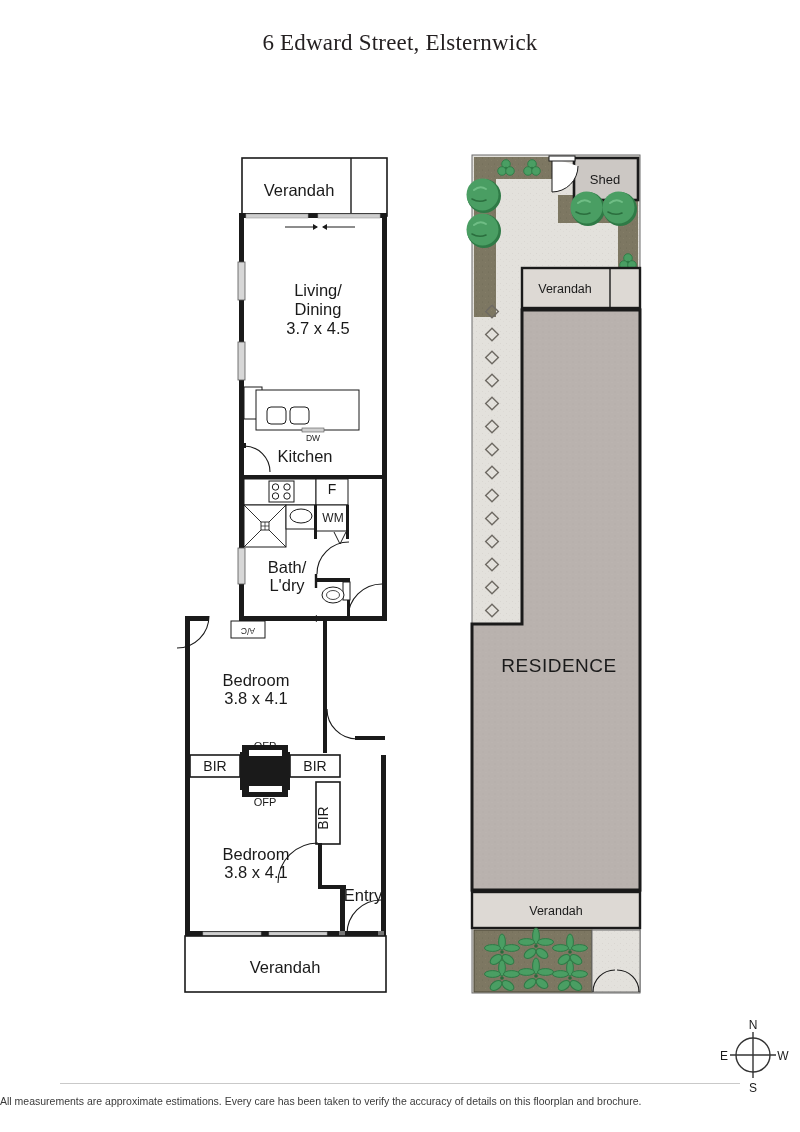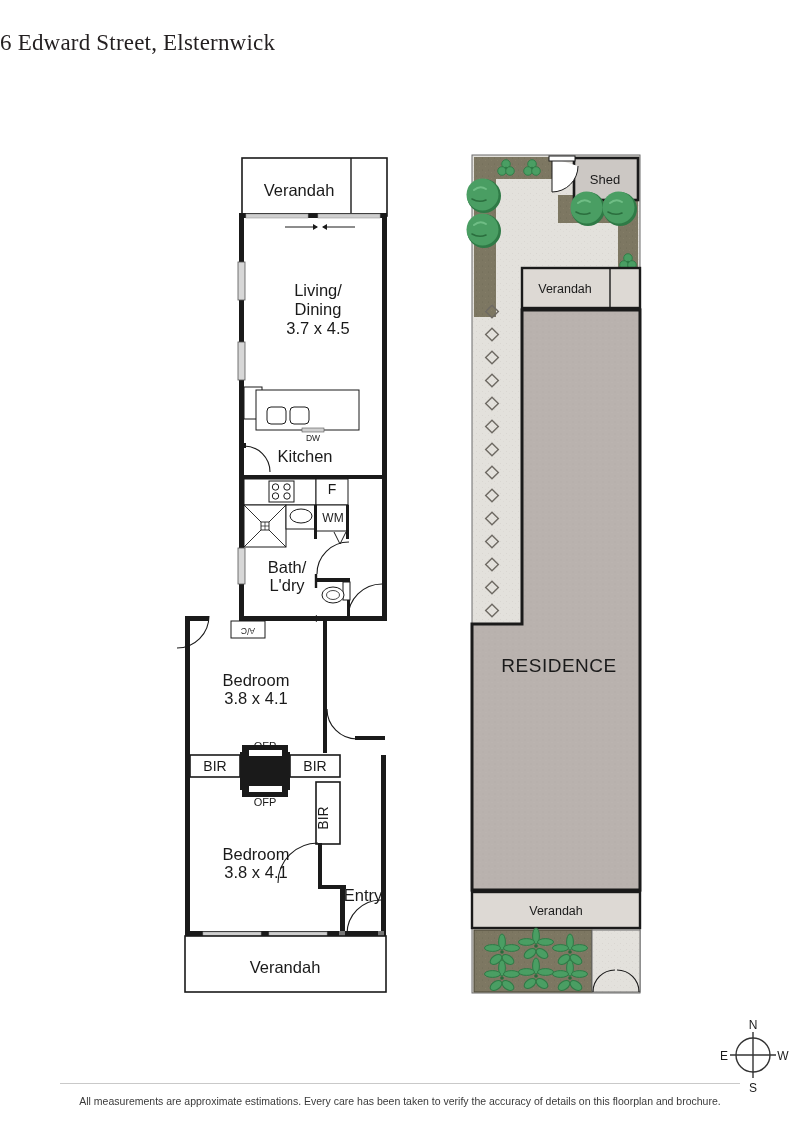--- a/index.html
+++ b/index.html
@@ -10,36 +10,36 @@
   body {
     width: 800px; height: 1132px;
     position: relative;
     font-family: "Liberation Sans", sans-serif;
     color: #1a1a1a;
     overflow: hidden;
   }
   #page-title {
     position: absolute;
     top: 30px; left: 0; width: 800px;
-    text-align: left;
+    text-align: center;
     font-family: "Liberation Serif", serif;
     font-size: 23px;
     letter-spacing: 0.2px;
     color: #231f20;
   }
   #plan-stage {
     position: absolute;
     top: 0; left: 0;
     width: 800px; height: 1132px; margin-left: 13px;
   }
   #plan-stage svg { display: block; }
   #disclaimer {
     position: absolute;
     left: 0; top: 1095px; width: 800px;
-    text-align: center;
+    text-align: left;
     font-size: 10.5px;
     color: #3a3a3a;
     font-family: "Liberation Sans", sans-serif;
   }
   .hr-line {
     position: absolute;
     left: 60px; top: 1083px; width: 680px; height: 1px;
     background: #c9c9c9;
   }
   .svg-text {

